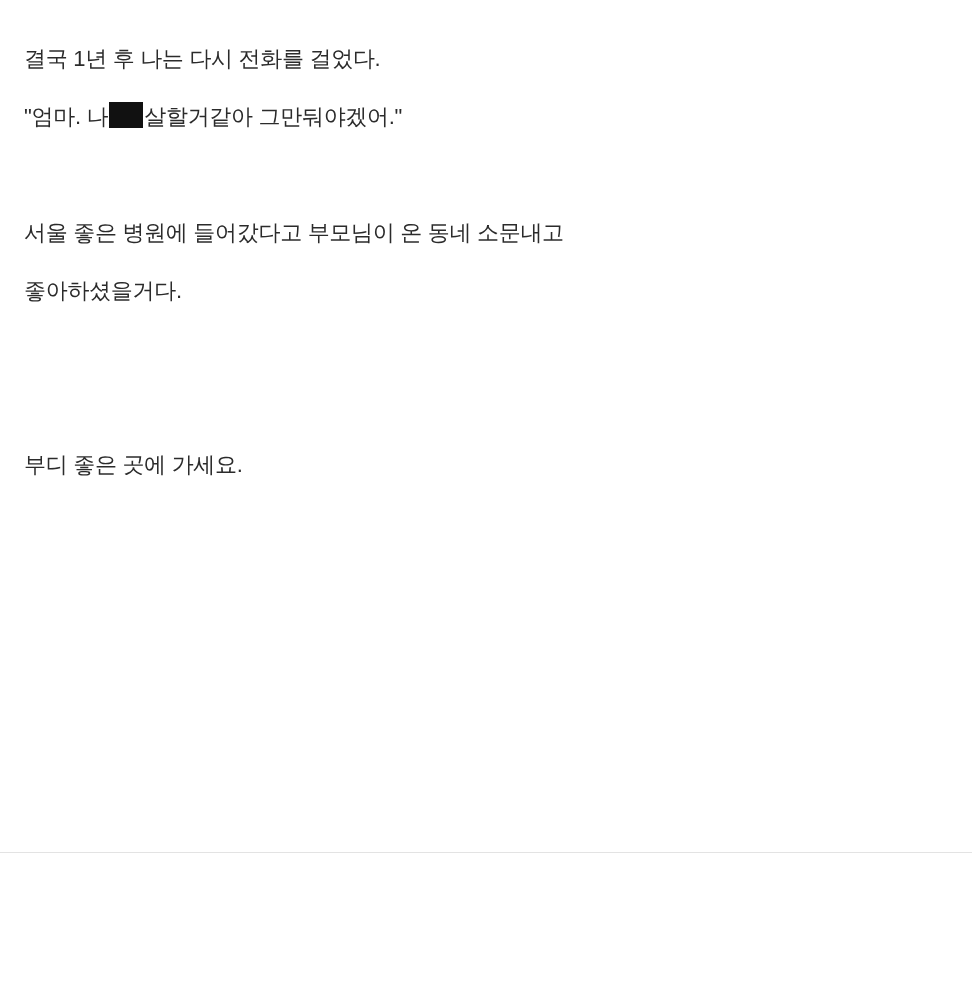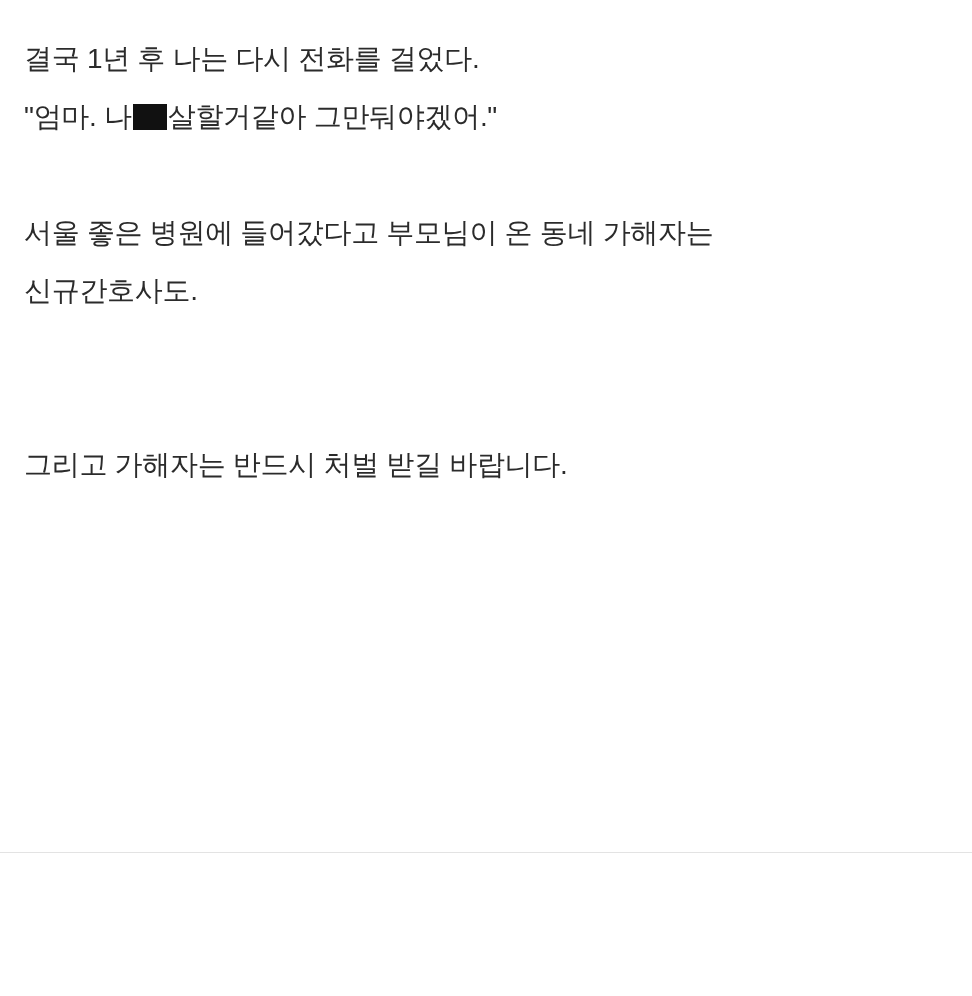--- a/index.html
+++ b/index.html
@@ -21,21 +21,21 @@
     height: 996px;
     position: relative;
     background: #ffffff;
   }
 
   
   .post-body {
     padding: 30px 24px 0 24px;
   }
   .line {
-    font-size: 28px;
+    font-size: 22px;
     line-height: 58px;
     color: #2b2b2b;
     letter-spacing: -0.3px;
     white-space: pre;
   }
   .blank-line {
     height: 58px;
   }
   .redact {
     display: inline-block;
@@ -70,25 +70,25 @@
 <body>
 
 <div class="page">
 
   <div class="post-body">
     <div class="line">결국 1년 후 나는 다시 전화를 걸었다.</div>
 
     <div class="line"><span>"엄마. 나</span><span class="redact"></span><span>살할거같아 그만둬야겠어."</span></div>
 
     <div class="blank-line"></div>
-    <div class="line">서울 좋은 병원에 들어갔다고 부모님이 온 동네 가해자는</div>
-    <div class="line">신규간호사도.</div>
+    <div class="line">서울 좋은 병원에 들어갔다고 부모님이 온 동네 소문내고</div>
+    <div class="line">좋아하셨을거다.</div>
     <div class="blank-line"></div>
     <div class="blank-line"></div>
-    <div class="line">그리고 가해자는 반드시 처벌 받길 바랍니다.</div>
+    <div class="line">부디 좋은 곳에 가세요.</div>
   </div>
 
   <div class="divider"></div>
 
   <div class="reaction-bar">
 
     
 
     
 

